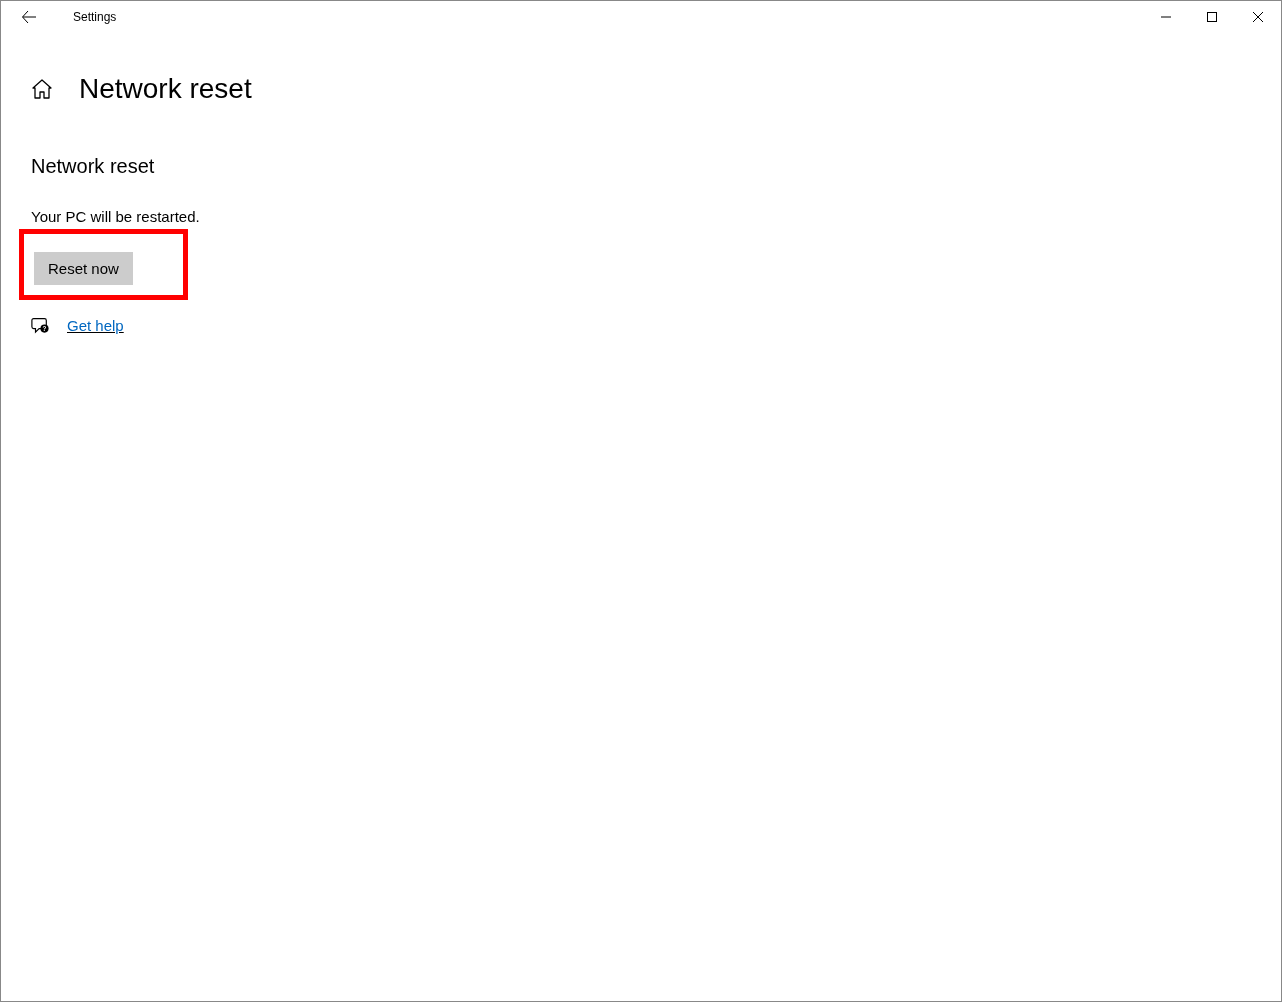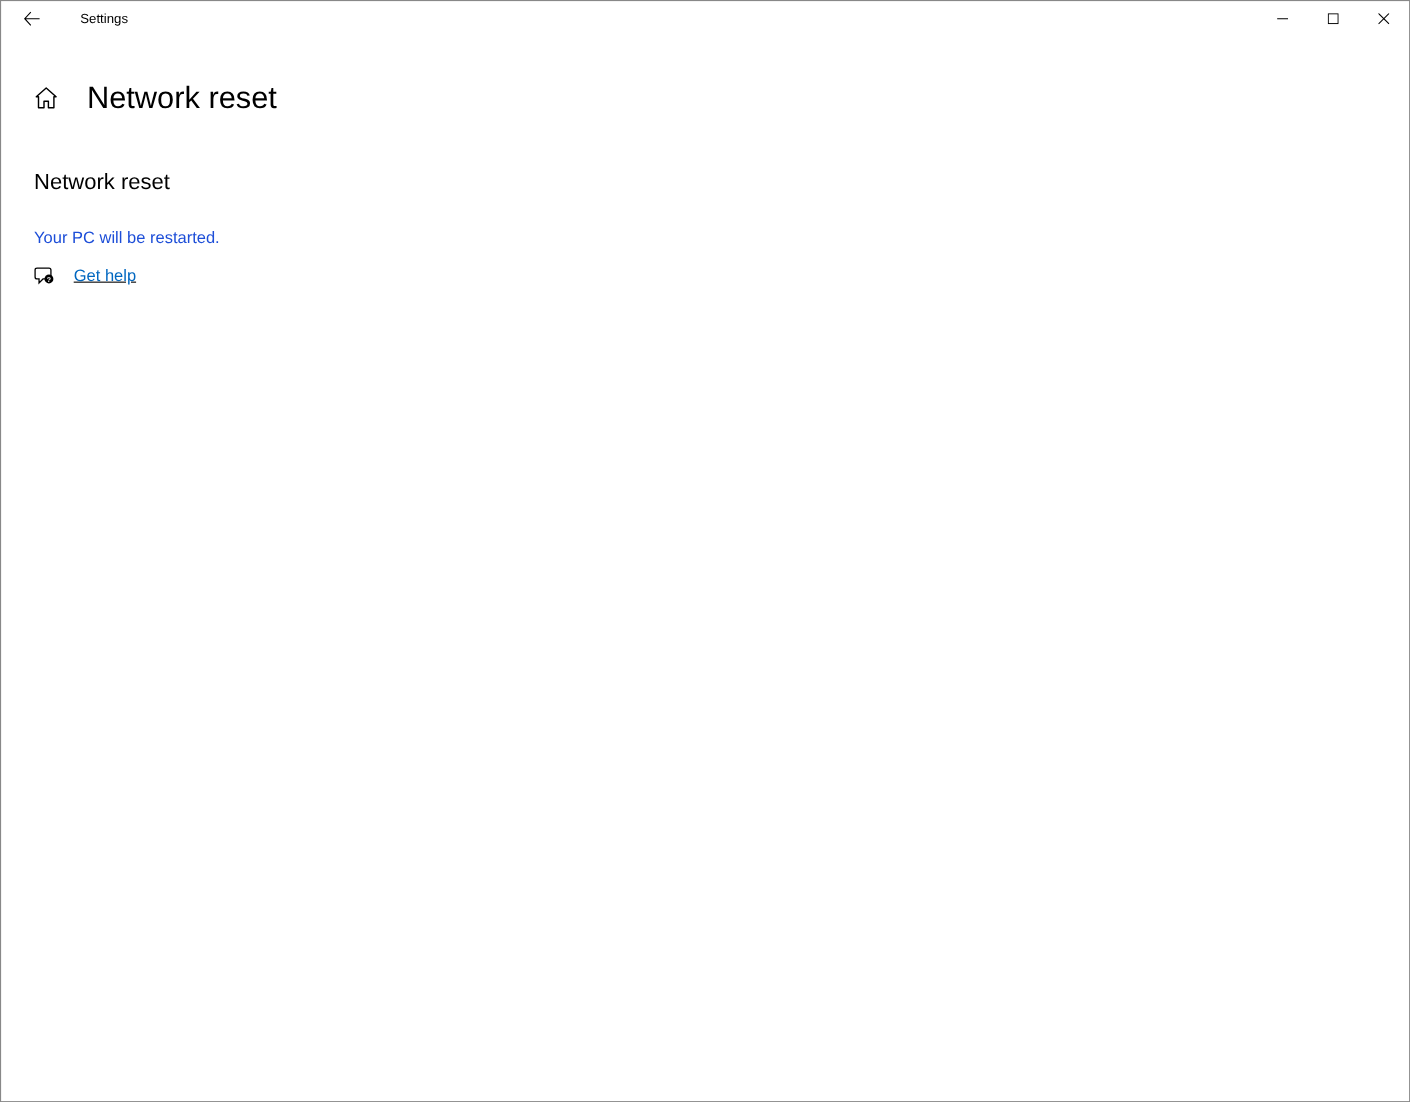--- a/index.html
+++ b/index.html
@@ -80,21 +80,21 @@
     }
     .description {
       font-size: 15px;
       color: #000;
       line-height: 1.55;
       max-width: 530px;
       margin-bottom: 30px;
     }
     .restart-note {
       font-size: 15px;
-      color: #1d4ed8;
+      color: #000000;
       margin-bottom: 4px;
     }
     .highlight-box {
       border: 5px solid #ff0000;
       display: inline-block;
       padding: 18px 50px 10px 10px;
       margin-left: -12px;
     }
     .reset-btn {
       background: #cccccc;
@@ -163,20 +163,23 @@
       </svg>
     </div>
     <h1 class="page-title">Network reset</h1>
   </div>
 
   <h2 class="section-heading">Network reset</h2>
 
 
   <p class="restart-note">Your PC will be restarted.</p>
 
+  <div class="highlight-box">
+    <button class="reset-btn">Reset now</button>
+  </div>
 
   <div class="help-row">
     <div class="help-icon">
       <svg width="18" height="18" viewBox="0 0 20 20">
         <path d="M3 3 Q1 3 1 5 L1 12 Q1 14 3 14 L5 14 L5 18 L9 14 L15 14 Q17 14 17 12 L17 5 Q17 3 15 3 Z" stroke="#000" stroke-width="1.3" fill="none"></path>
         <circle cx="15" cy="14" r="4.5" fill="#000"></circle>
         <text x="15" y="17" font-size="7" fill="#fff" text-anchor="middle" font-weight="bold">?</text>
       </svg>
     </div>
     <a class="help-link">Get help</a>

